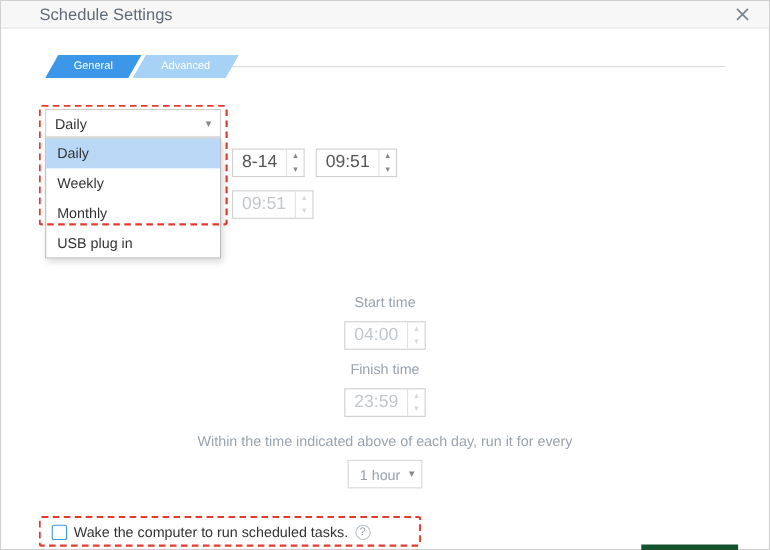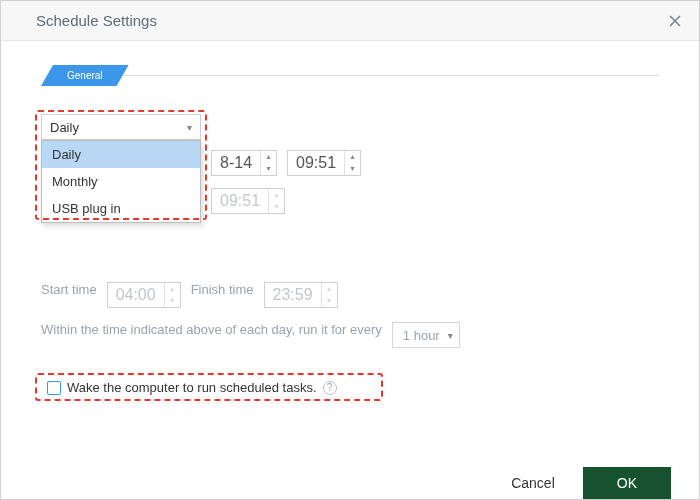--- a/index.html
+++ b/index.html
@@ -146,21 +146,21 @@
   .spinbox .spin-btns {
     width:16px;
     border-left:1px solid #e2e2e2;
     display:flex;
     flex-direction:column;
   }
   .spinbox .spin-btns span {
     flex:1;font-size:8px;line-height:11px;text-align:center;color:#888;cursor:pointer;
   }
   .label-muted { color:#9aa3ad; font-size:13px; }
-  .row { display:flex; align-items:flex-start; gap:10px; margin-bottom:14px; }
+  .row { display:flex; align-items:center; gap:10px; margin-bottom:14px;flex-direction:column; }
   .disabled .val { color:#c2c7cd; }
   .disabled .spin-btns span { color:#d6dade; }
   .combo {
     display:inline-flex;
     border:1px solid #cfcfcf;
     height:26px;
     align-items:center;
     padding:0 6px 0 10px;
     background:#fff;
     gap:8px;
@@ -219,32 +219,36 @@
         </svg>
     </span>
   </div>
 
   <div class="content">
 
     <div class="tabs-row">
       <div class="tab active">
         <span>General</span>
       </div>
+      <div class="tab inactive">
+        <span>Advanced</span>
+      </div>
       <div class="tabs-line"></div>
     </div>
 
     <div class="form-area">
 
       <div class="freq-wrap">
         <div class="freq-select">
           <span>Daily</span>
           <span class="chev">▾</span>
         </div>
         <div class="freq-dropdown">
           <div class="freq-item hover"><span>Daily</span></div>
+          <div class="freq-item"><span>Weekly</span></div>
           <div class="freq-item"><span>Monthly</span></div>
           <div class="freq-item"><span>USB plug in</span></div>
         </div>
         <div class="highlight-red hl-select-group"></div>
       </div>
 
       <div style="position:absolute; left:170px; top:36px;">
         <div class="masked-row">
           <div class="spinbox">
             <span class="val">8-14</span>

